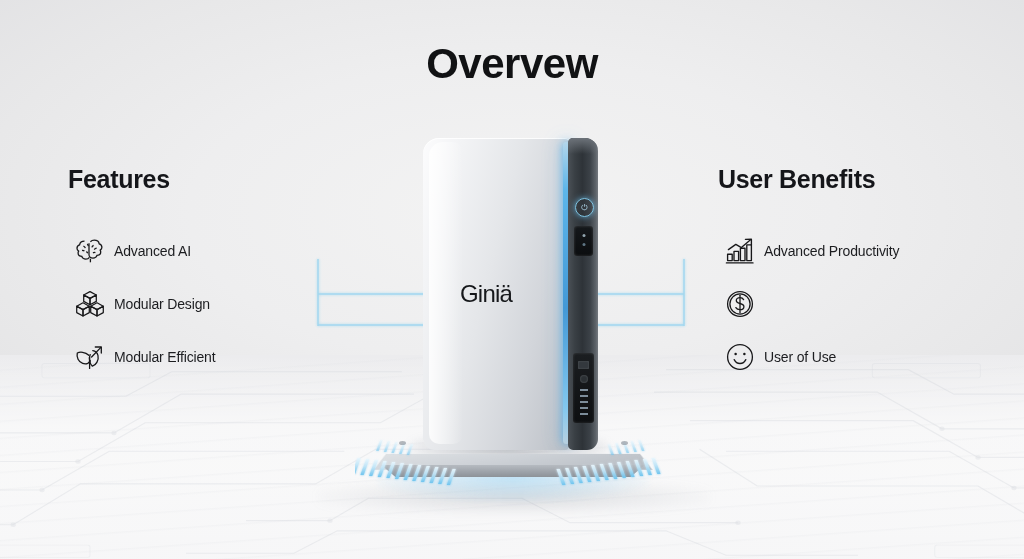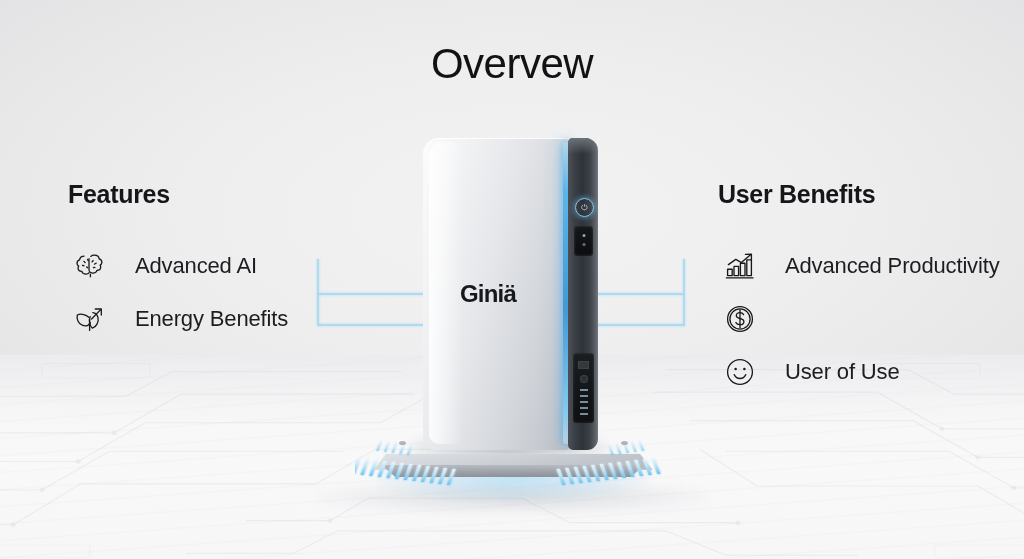--- a/index.html
+++ b/index.html
@@ -50,29 +50,29 @@
     opacity: .5;
   }
 
   
   .title {
     position: absolute;
     left: 0; right: 0;
     top: 40px;
     text-align: center;
     font-size: 42px;
-    font-weight: normal;
+    font-weight: bold;
     letter-spacing: -.5px;
     color: #111214;
   }
 
   
   .col {
     position: absolute;
-    top: 180px;
+    top: 165px;
   }
   .col.left  { left: 68px;  width: 300px; }
   .col.right { left: 718px; width: 300px; }
 
   .col-title {
     font-size: 25px;
     font-weight: bold;
     color: #15161a;
     letter-spacing: -.3px;
     margin: 0 0 34px 0;
@@ -88,22 +88,22 @@
     width: 44px;
     height: 40px;
     flex: 0 0 44px;
     display: flex;
     align-items: center;
     justify-content: center;
     color: #18181a;
   }
   .row .ico svg { display: block; }
   .row .lbl {
-    margin-left: 23px;
-    font-size: 22px;
+    margin-left: 2px;
+    font-size: 14px;
     color: #1c1d20;
     letter-spacing: -.15px;
     white-space: nowrap;
   }
 
   
   .connectors {
     position: absolute;
     left: 0; top: 0;
     width: 1024px; height: 559px;
@@ -256,21 +256,21 @@
       rgba(190,215,235,.62) 0px, rgba(190,215,235,.62) 2px,
       rgba(0,0,0,0) 2px, rgba(0,0,0,0) 6px);
   }
 
   
   .logo {
     position: absolute;
     left: 37px;
     top: 142px;
     font-size: 24px;
-    font-weight: bold;
+    font-weight: normal;
     color: #16181b;
     letter-spacing: -.8px;
   }
 
   
   .plate {
     position: absolute;
     left: 355px;
     top: 432px;
     width: 316px;
@@ -375,32 +375,48 @@
         <svg width="30" height="28" viewBox="0 0 30 28" fill="none" stroke="#18181a" stroke-width="1.3">
           <path d="M9.5 4.2c-2.6 0-4.6 1.6-4.9 3.6-1.6.5-2.6 1.9-2.6 3.4 0 1.2.6 2.3 1.6 2.9-.3.5-.5 1.1-.5 1.8 0 1.9 1.6 3.4 3.7 3.5.5 1.6 2.1 2.7 4 2.7 1.5 0 2.9-.7 3.6-1.8"></path>
           <path d="M15.4 4.7c.9-.9 2.3-1.5 3.8-1.5 2.6 0 4.7 1.6 5 3.6 1.6.5 2.7 1.9 2.7 3.4 0 1.2-.7 2.3-1.7 2.9.3.5.5 1.1.5 1.8 0 1.9-1.6 3.4-3.7 3.5-.5 1.6-2.1 2.7-4 2.7-2.2 0-4-1.5-4-3.3V6.2"></path>
           <path d="M15.4 21.7v3.6"></path>
           <path d="M8.4 9.2c1 .3 1.7 1 1.9 1.9M12.2 7.1c.6.5 1 1.2 1.1 2M7 13.5c.9-.2 1.8 0 2.4.6M11.3 14.6c.7.3 1.2.9 1.4 1.6M18.6 8.3c-.9.4-1.5 1.1-1.7 2M21.7 11.2c-1 .1-1.9.6-2.4 1.4M20.4 15.6c-.8-.3-1.7-.2-2.4.3"></path>
         </svg>
       </span>
       <span class="lbl">Advanced AI</span>
     </div>
 
+    <div class="row">
+      <span class="ico">
+        <svg width="30" height="30" viewBox="0 0 30 30" fill="none" stroke="#18181a" stroke-width="1.25" stroke-linejoin="round">
+          <path d="M15 2.6 L21.3 6 L15 9.4 L8.7 6 Z"></path>
+          <path d="M8.7 6 L8.7 12.4 L15 15.8 L15 9.4 Z"></path>
+          <path d="M21.3 6 L21.3 12.4 L15 15.8 L15 9.4 Z"></path>
+          <path d="M8 13.8 L14.3 17.2 L8 20.6 L1.7 17.2 Z"></path>
+          <path d="M1.7 17.2 L1.7 23.6 L8 27 L8 20.6 Z"></path>
+          <path d="M14.3 17.2 L14.3 23.6 L8 27 L8 20.6 Z"></path>
+          <path d="M22 13.8 L28.3 17.2 L22 20.6 L15.7 17.2 Z"></path>
+          <path d="M15.7 17.2 L15.7 23.6 L22 27 L22 20.6 Z"></path>
+          <path d="M28.3 17.2 L28.3 23.6 L22 27 L22 20.6 Z"></path>
+        </svg>
+      </span>
+      <span class="lbl">Modular Design</span>
+    </div>
 
     <div class="row">
       <span class="ico">
         <svg width="30" height="30" viewBox="0 0 30 30" fill="none" stroke="#18181a" stroke-width="1.3" stroke-linecap="round" stroke-linejoin="round">
           <path d="M13.8 13.2c-3.6-3.6-9.2-3.4-11.5-2.2-1 4 1.2 9 5.4 10.4 3.4 1.1 6.3-.6 7.6-2.6"></path>
           <path d="M15.2 12.6c-1.8 4.6-.3 9.4 2.2 11.6 3.8-1.3 6.6-6.2 5.6-10.5-.7-3.1-3.2-4.7-5.2-5"></path>
           <path d="M14.6 26.4 L14.6 15.4"></path>
           <path d="M16.6 15 L25.9 5.4"></path>
           <path d="M20.3 5 L26.3 5 L26.3 11"></path>
         </svg>
       </span>
-      <span class="lbl">Energy Benefits</span>
+      <span class="lbl">Modular Efficient</span>
     </div>
   </div>
 
   <div class="col right">
     <h2 class="col-title">User Benefits</h2>
 
     <div class="row">
       <span class="ico">
         <svg width="30" height="28" viewBox="0 0 30 28" fill="none" stroke="#18181a" stroke-width="1.35" stroke-linejoin="round">
           <rect x="2.6" y="17.2" width="4.6" height="6.4"></rect>

